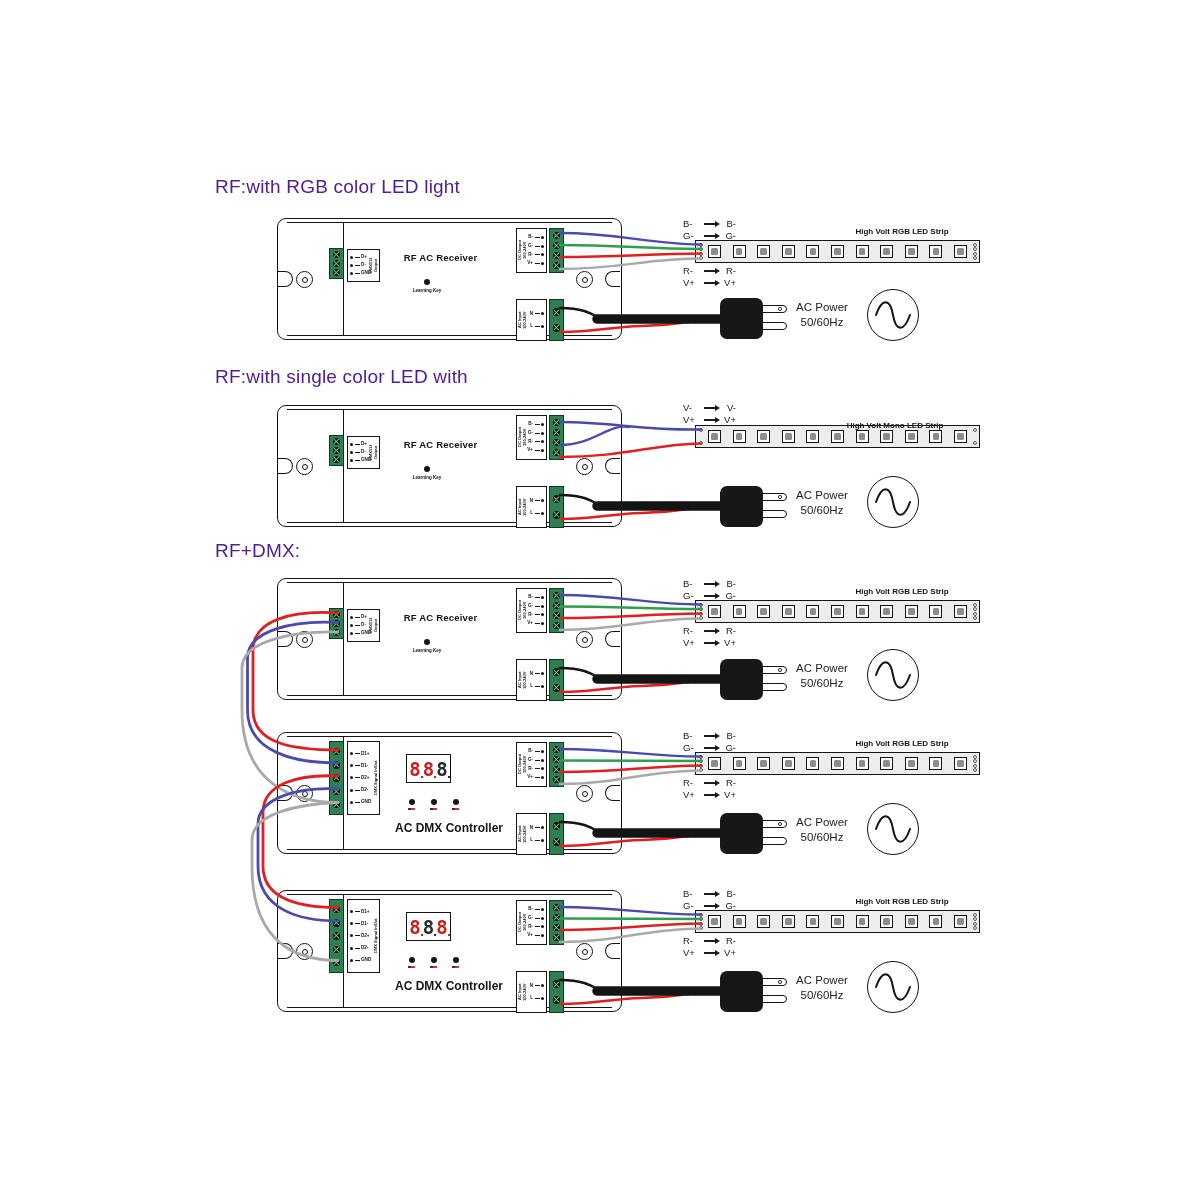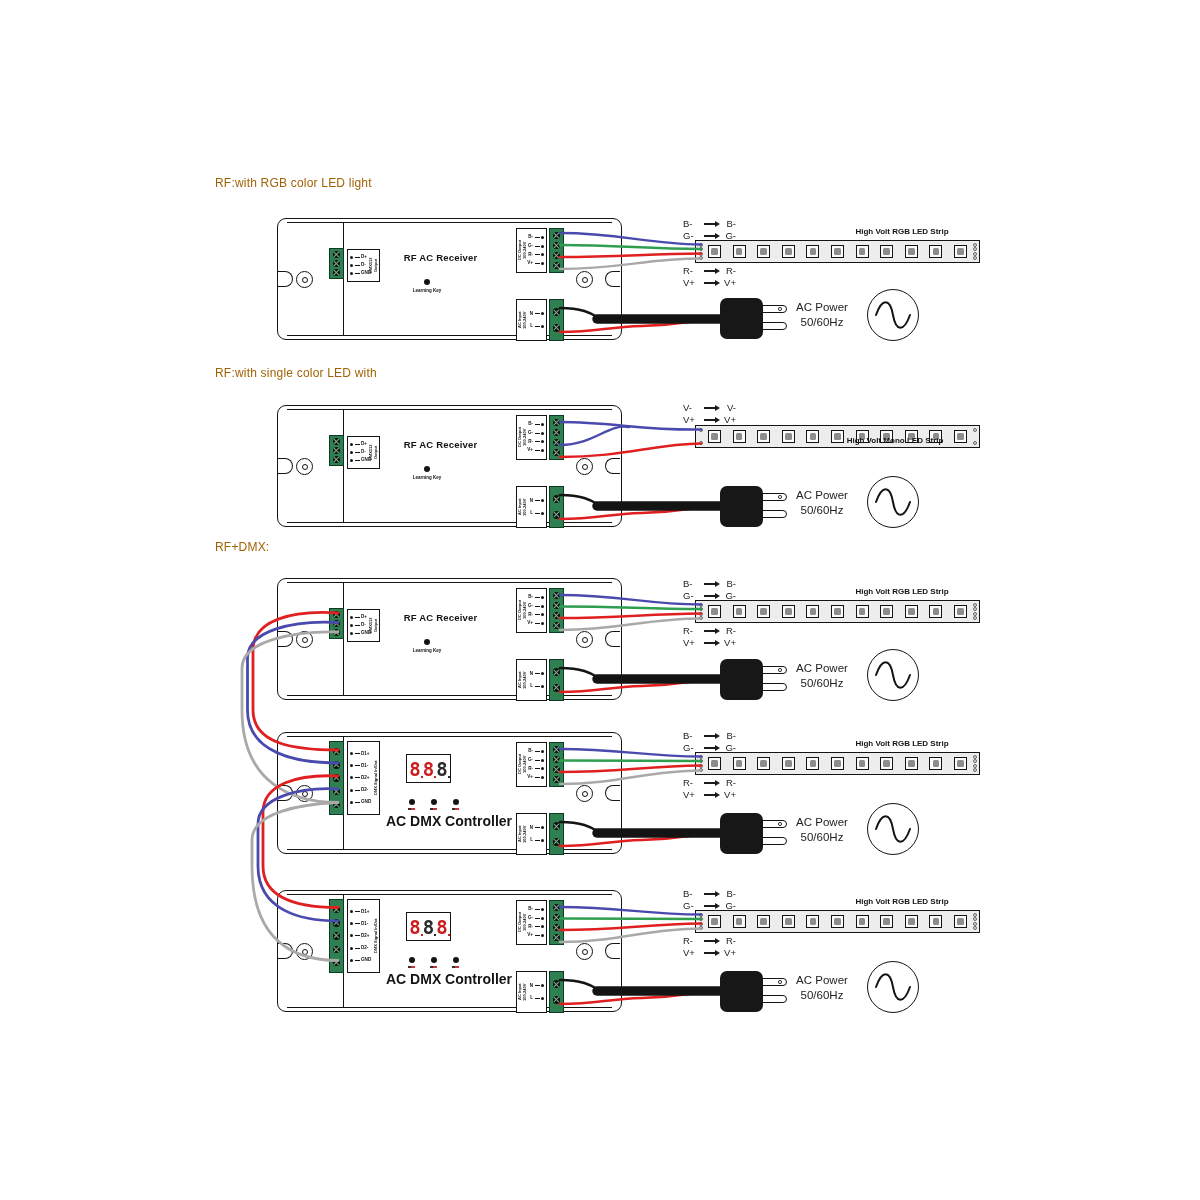--- a/index.html
+++ b/index.html
@@ -1,18 +1,18 @@
 <!DOCTYPE html>
 <html><head>
 <meta charset="utf-8">
 <style>
   html,body{margin:0;padding:0}
   body{position:relative;width:1200px;height:1200px;background:#fff;overflow:hidden;
        font-family:"Liberation Sans",sans-serif;color:#141414}
-  .title{position:absolute;font-size:12px;letter-spacing:.2px;color:#a16207;white-space:nowrap}
+  .title{position:absolute;font-size:19px;letter-spacing:.2px;color:#4c1d95;white-space:nowrap}
 
   
   .device{position:absolute;width:345px;height:122px;background:#fff;border:1.6px solid #141414;
           border-radius:9px;z-index:1;box-sizing:border-box}
   .edge{position:absolute;left:9px;right:9px;top:3px;bottom:3px;
         border-top:1.1px solid #141414;border-bottom:1.1px solid #141414}
   .divider{position:absolute;left:65px;top:3px;bottom:3px;width:1.2px;background:#141414}
   .slot{position:absolute;width:15px;height:16px;border:1.5px solid #141414;background:#fff;top:52px;box-sizing:border-box}
   .slot-l{left:0;border-left:none;border-radius:0 9px 9px 0}
   .slot-r{left:327px;border-right:none;border-radius:9px 0 0 9px}
@@ -44,21 +44,21 @@
   .ld{width:3px;height:3px;background:#141414;border-radius:50%;flex:none;display:block}
   .ll{width:5px;height:1px;background:#141414;flex:none;display:block}
   .vl{position:absolute;right:1px;top:2px;bottom:2px;writing-mode:vertical-rl;transform:rotate(180deg);
       font-size:4px;font-weight:bold;text-align:center;line-height:5px}
   .vl2{position:absolute;left:1px;top:2px;bottom:2px;writing-mode:vertical-rl;transform:rotate(180deg);
        font-size:4px;font-weight:bold;text-align:center;line-height:4.5px}
   .vl2 span{display:block}
 
   .devname{position:absolute;font-weight:bold;text-align:center;white-space:nowrap}
   .devname-rx{left:100px;top:33px;width:125px;font-size:9.5px;letter-spacing:.2px}
-  .devname-ctl{left:105px;top:80px;width:132px;font-size:14px}
+  .devname-ctl{left:105px;top:88px;width:132px;font-size:12px}
   .lkey{position:absolute;left:146px;top:60px;width:6px;height:6px;border-radius:50%;background:#141414}
   .lkey-t{position:absolute;left:121px;top:69px;width:56px;text-align:center;font-size:4.5px;font-weight:bold}
 
   
   .disp{position:absolute;left:128px;top:21px;width:45px;height:29px;border:1.6px solid #141414;background:#fff;
         display:flex;align-items:flex-end;justify-content:center;gap:2px;box-sizing:border-box;
         font-family:"DejaVu Sans Mono",monospace;font-weight:bold;font-size:19px;line-height:1;padding-bottom:3px;z-index:2}
   .dg{color:#cb1f1f;position:relative}
   .dg::after{content:"";position:absolute;right:-2px;bottom:1px;width:1.8px;height:1.8px;background:currentColor}
   .dg.dk{color:#2b2b2b}
@@ -773,21 +773,21 @@
       </div>
       <div class="chip">
         <i></i>
       </div>
     </div>
   <div class="pads pr mono">
       <i></i>
       <i></i>
     </div>
 </div>
-<div class="strip-cap" style="left:815px;top:436px">High Volt Mono LED Strip</div>
+<div class="strip-cap" style="left:815px;top:421px">High Volt Mono LED Strip</div>
 <div class="link" style="left:683px;top:403px">
     <span>V-</span>
     <i class="arr"></i>
     <span>V-</span>
   </div>
 <div class="link" style="left:683px;top:415px">
     <span>V+</span>
     <i class="arr"></i>
     <span>V+</span>
   </div>

